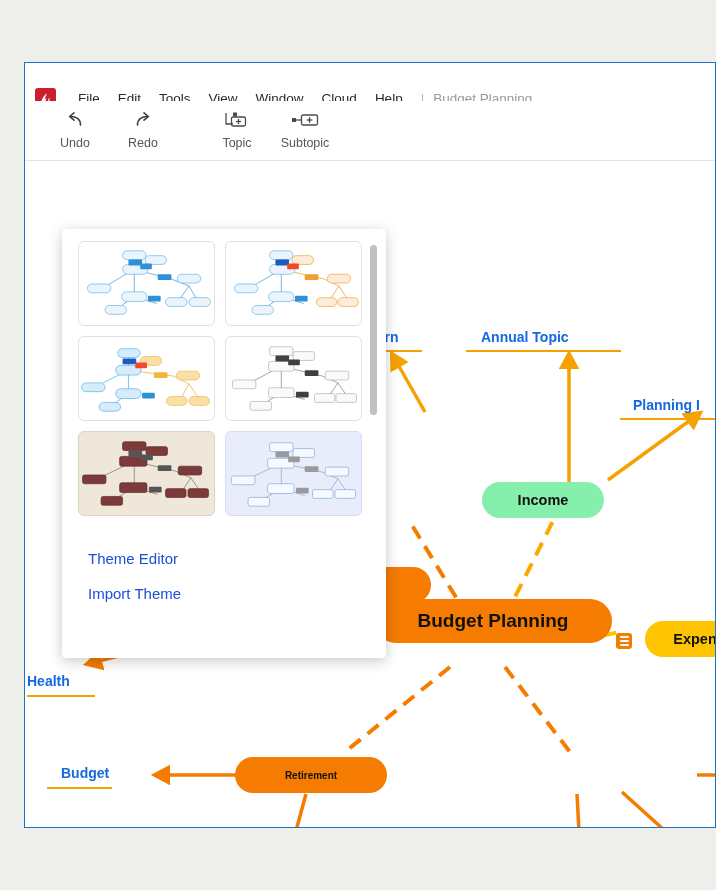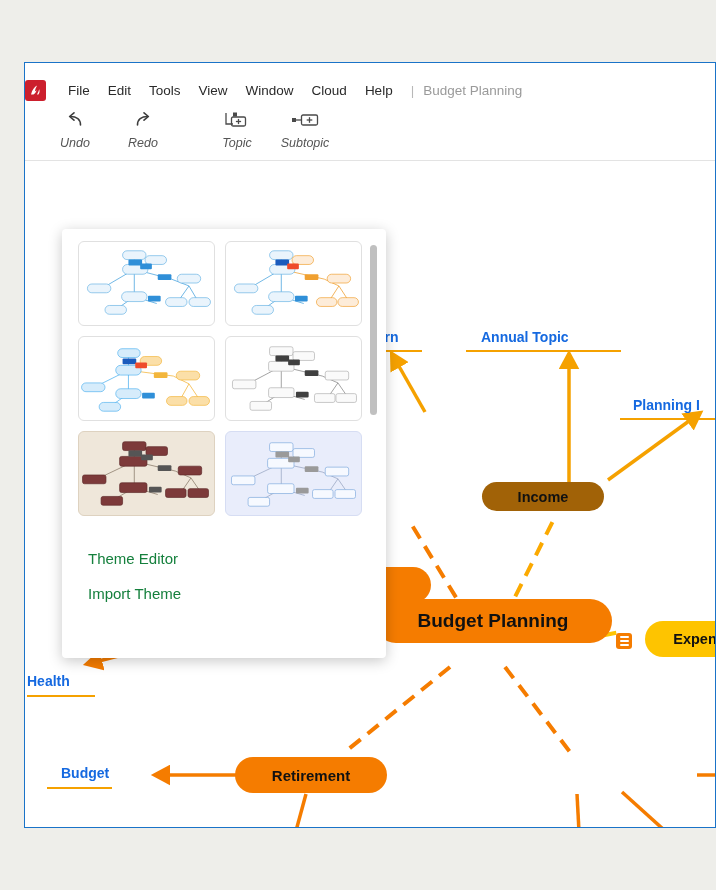--- a/index.html
+++ b/index.html
@@ -17,25 +17,25 @@
     left:24px; top:62px;
     width:692px; height:766px;
     background:#ffffff;
     border:1px solid #1a73c8;
     box-sizing:border-box;
     overflow:hidden;
   }
 
   
   #menubar{
-    position:absolute; left:0; top:8px;
+    position:absolute; left:0; top:16px;
     height:38px; width:100%;
     background:#ffffff;
     display:flex; align-items:center;
-    padding-left:0;
+    padding-left:10px;
     box-sizing:border-box;
   }
   #app-logo{
     width:21px;height:21px;border-radius:3px;
     background:#cc1f2d;
     display:flex;align-items:center;justify-content:center;
     flex:none;
     margin-right:13px;
   }
   #app-logo svg{display:block;}
@@ -59,21 +59,20 @@
     background:#ffffff;
     border-bottom:1px solid #e3e3e3;
     box-sizing:border-box;
     display:flex; align-items:flex-start;
     padding-left:16px; padding-top:5px;
   }
   .tb-btn{
     width:68px;
     display:flex;flex-direction:column;align-items:center;
     cursor:default;
-    font-style:italic;
   }
   .tb-ico{height:28px;display:flex;align-items:center;justify-content:center;}
   .tb-lab{font-size:12.5px;color:#555;margin-top:2px;}
   .tb-gap{width:26px;}
 
   
   #canvas{
     position:absolute; left:0; top:99px;
     width:100%; height:666px;
     background:#ffffff;
@@ -90,27 +89,27 @@
     white-space:nowrap;
     box-sizing:border-box;
   }
   .node.root{
     background:#f57c00;
     font-size:19px;
     height:44px;
     border-radius:24px;
   }
   .node.lvl1{
-    background:#a16207;
+    background:#86efac;
     font-size:14.5px;
-    height:29px;
+    height:36px;
   }
   .node.lvl1b{
     background:#f57c00;
-    font-size:15px;
+    font-size:10px;
     height:36px;
   }
   .node.lvl1c{
     background:#fec400;
     font-size:14.5px;
     height:36px;
   }
   .leaf{
     position:absolute;
     font-size:14px;font-weight:bold;color:#1569e0;
@@ -170,21 +169,21 @@
   }
   #theme-scroll-thumb{
     position:absolute;right:9px;top:10px;
     width:7px;height:170px;
     background:#c0c0c0;border-radius:4px;
   }
   #theme-menu{
     position:absolute;left:0;top:312px;width:100%;
   }
   .theme-menu-item{
-    font-size:15px;color:#15803d;
+    font-size:15px;color:#1d4ed8;
     padding:9px 0 9px 26px;
     cursor:default;
   }
 </style>
 </head>
 <body>
 
 <div id="app-window">
 
   <div id="menubar">

